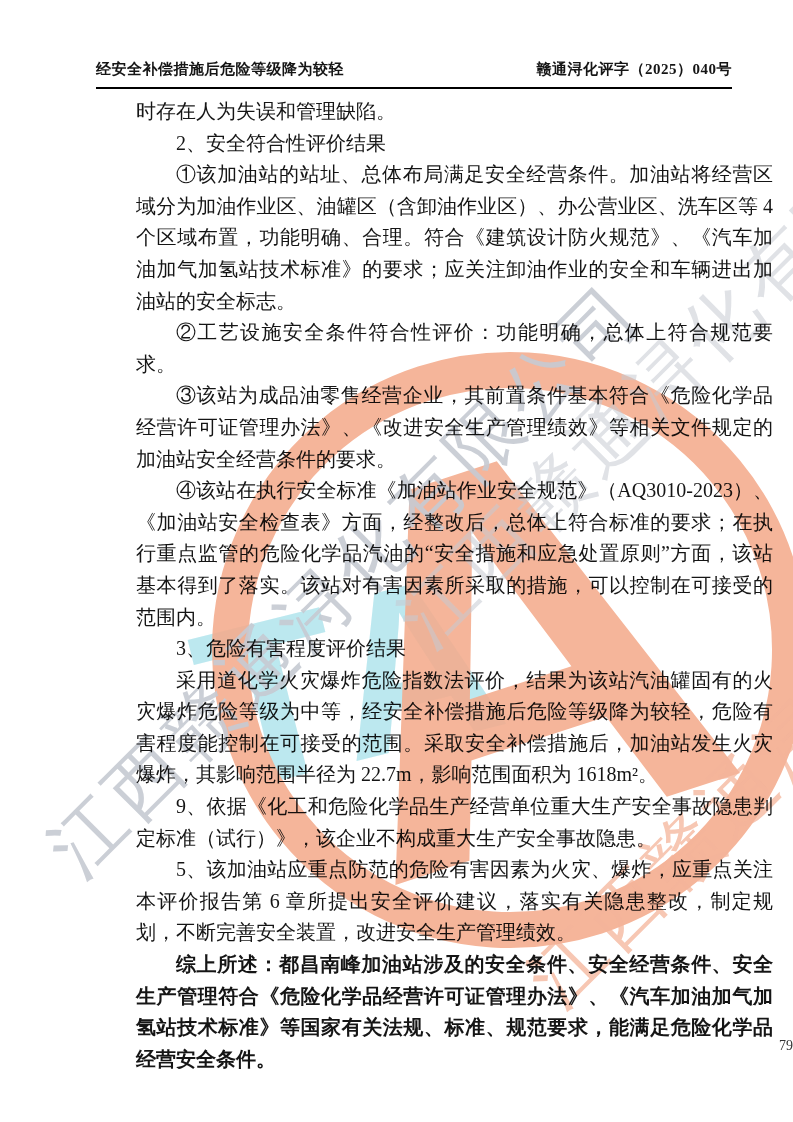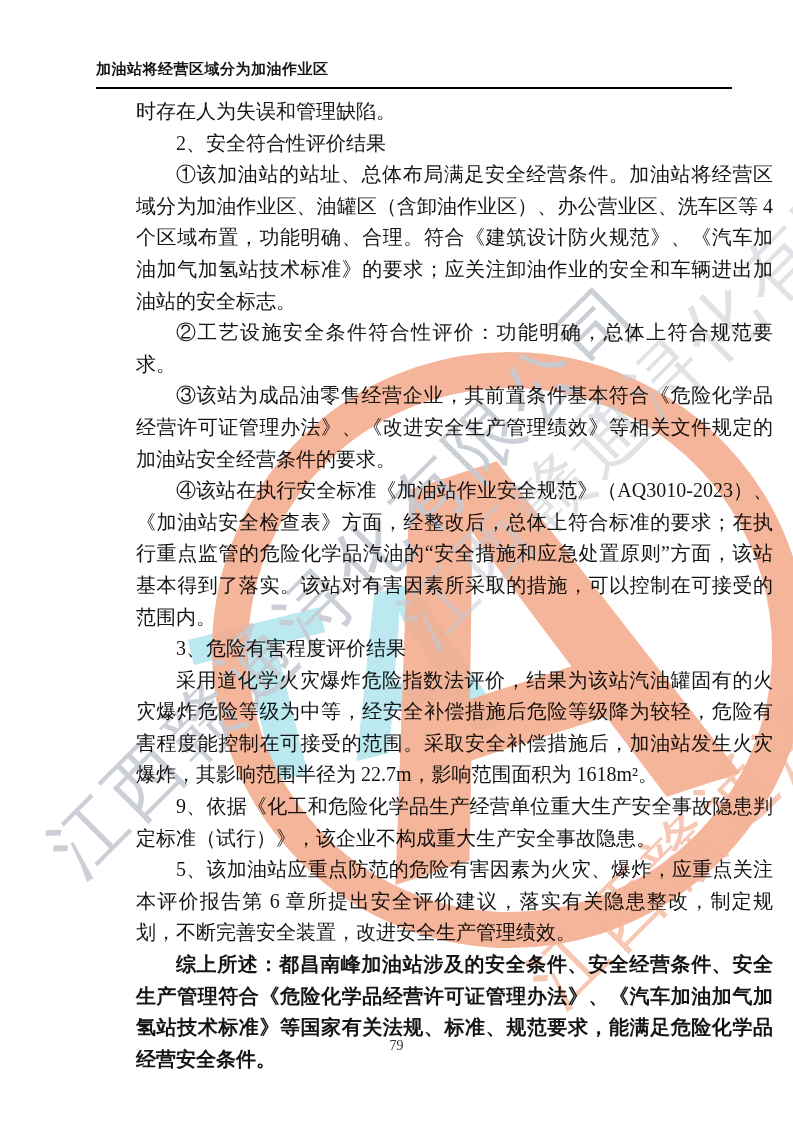--- a/index.html
+++ b/index.html
@@ -55,41 +55,42 @@
     padding: 0;
   }
   .doc-body p.indent { text-indent: 2em; }
   .doc-body p.bold   { font-weight: bold; }
   
   .footer {
     position: absolute;
     top: 1038px;
     left: 0;
     width: 100%;
-    text-align: center;
+    text-align: right;
     font-size: 14px;
     color: #333;
     z-index: 1;
   }
   
   .watermark {
     position: absolute;
     inset: 0;
     z-index: 2;
     pointer-events: none;
     mix-blend-mode: multiply;
   }
 </style>
 </head>
 <body>
 
 <div class="page">
 
   <div class="header">
-    <span>加油站将经营区域分为加油作业区</span>
+    <span>经安全补偿措施后危险等级降为较轻</span>
+    <span>赣通浔化评字（2025）040号</span>
   </div>
   <div class="header-rule"></div>
 
   <div class="doc-body">
     <p>时存在人为失误和管理缺陷。</p>
     <p class="indent">2、安全符合性评价结果</p>
     <p class="indent">①该加油站的站址、总体布局满足安全经营条件。加油站将经营区域分为加油作业区、油罐区（含卸油作业区）、办公营业区、洗车区等 4 个区域布置，功能明确、合理。符合《建筑设计防火规范》、《汽车加油加气加氢站技术标准》的要求；应关注卸油作业的安全和车辆进出加油站的安全标志。</p>
     <p class="indent">②工艺设施安全条件符合性评价：功能明确，总体上符合规范要求。</p>
     <p class="indent">③该站为成品油零售经营企业，其前置条件基本符合《危险化学品经营许可证管理办法》、《改进安全生产管理绩效》等相关文件规定的加油站安全经营条件的要求。</p>
     <p class="indent">④该站在执行安全标准《加油站作业安全规范》（AQ3010-2023）、《加油站安全检查表》方面，经整改后，总体上符合标准的要求；在执行重点监管的危险化学品汽油的“安全措施和应急处置原则”方面，该站基本得到了落实。该站对有害因素所采取的措施，可以控制在可接受的范围内。</p>

